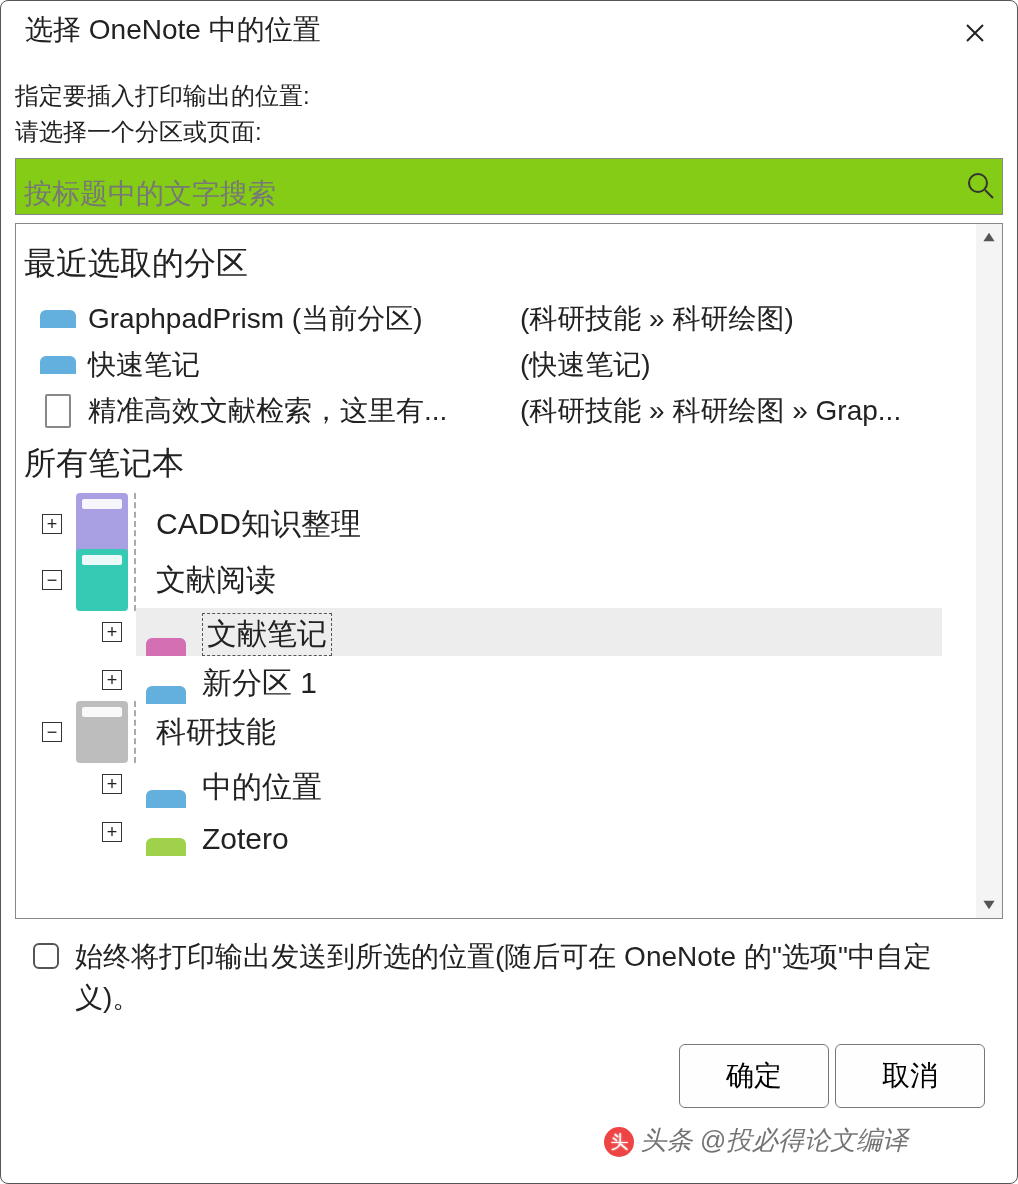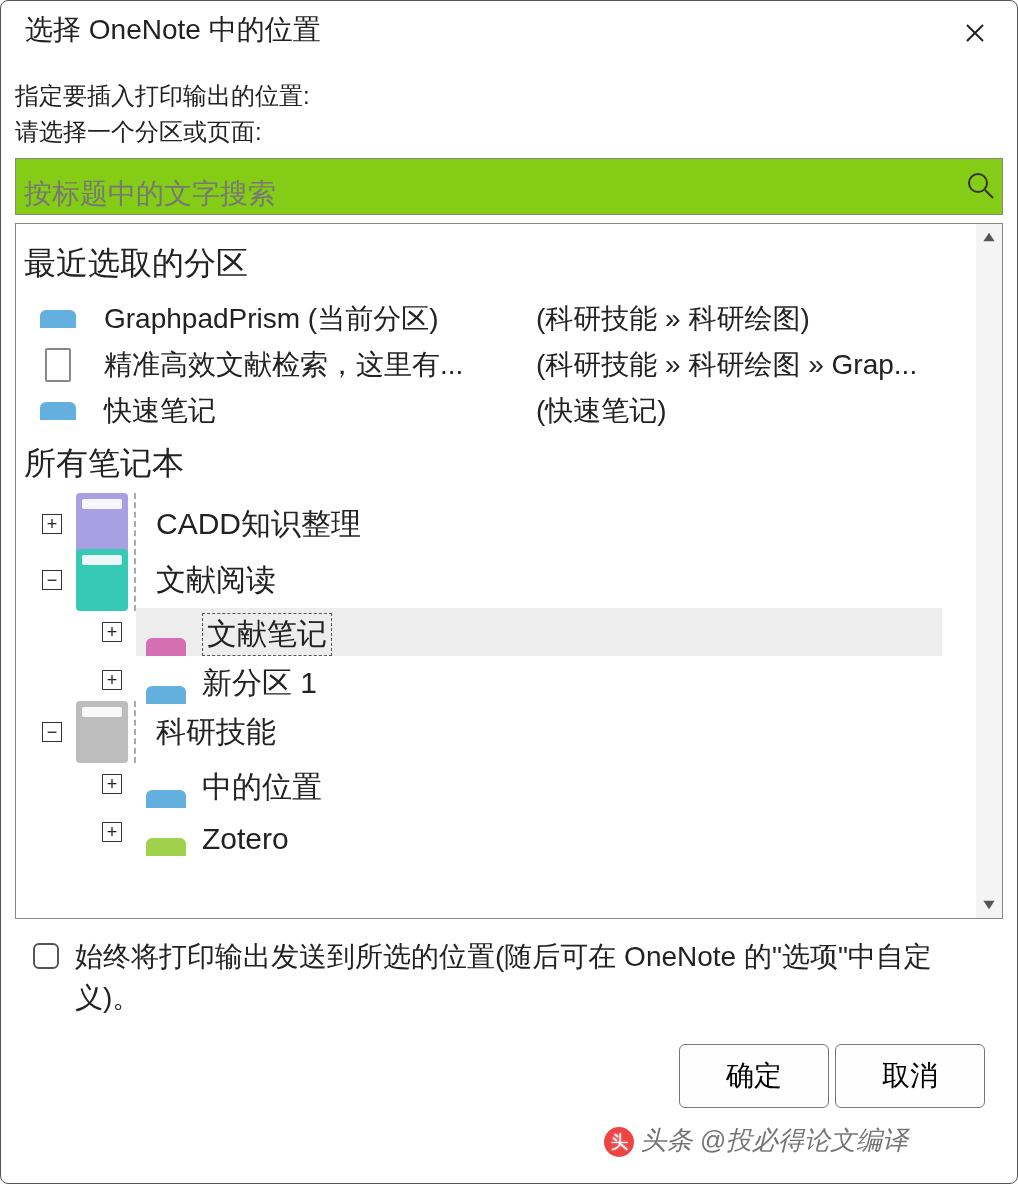--- a/index.html
+++ b/index.html
@@ -19,21 +19,21 @@
   .list-box { margin-top: 8px; border: 1px solid #888; height: 696px; position: relative; display:flex; overflow: hidden; gap: 28px; }
   .list-inner { padding: 10px 6px 0 8px; flex:1; overflow:hidden; }
   .scrollbar { width: 26px; background: #f4f4f4; display:flex; flex-direction:column; align-items:center; }
   .sb-arrow { width:26px; height:26px; display:flex; align-items:center; justify-content:center; }
   .sb-arrow svg { width:14px; height:14px; fill:#555; }
   .sb-track { flex:1; position:relative; }
   .sb-thumb { position:absolute; left:3px; right:3px; top:0; height: 510px; background:#c8c8c8; border-radius:2px; }
   .group-h { font-size: 32px; color:#222; margin: 8px 0 10px 0; }
   .recent-row { display:flex; align-items:center; padding: 4px 0; font-size:28px; color:#222; }
   .recent-row .icon-col { width:56px; display:flex; justify-content:center; padding-left:12px; }
-  .recent-row .name-col { width: 440px; padding-left:8px; white-space:nowrap; overflow:hidden; text-overflow:ellipsis;margin-left:16px; }
+  .recent-row .name-col { width: 440px; padding-left:8px; white-space:nowrap; overflow:hidden; text-overflow:ellipsis; }
   .recent-row .path-col { flex:1; white-space:nowrap; overflow:hidden; text-overflow:ellipsis; }
   .page-icon { width:26px; height:34px; border:2px solid #888; border-radius:2px; background:#fff; display:inline-block; }
   .section-tab { display:inline-block; position:relative; width:36px; height:18px; border-radius:6px 6px 0 0; }
   .tree { margin-top: 6px; }
   .tree-row { display:flex; align-items:center; font-size:30px; color:#222; height:56px; }
   .tree-row.sub { height:48px; }
   .exp-box { width:20px; height:20px; border:1px solid #333; display:flex; align-items:center; justify-content:center; font-size:18px; line-height:1; margin-right:14px; cursor:pointer; }
   .indent0 { padding-left:18px; }
   .indent1 { padding-left:78px; }
   .nb-icon { width:52px; height:62px; border-radius:4px; position:relative; display:inline-block; margin-right:6px; }
@@ -83,31 +83,31 @@
 
         <div class="recent-row">
           <div class="icon-col">
               <span class="section-tab" style="background:#63b0de"></span>
             </div>
           <div class="name-col">GraphpadPrism (当前分区)</div>
           <div class="path-col">(科研技能 » 科研绘图)</div>
         </div>
         <div class="recent-row">
           <div class="icon-col">
+              <span class="section-tab" style="background:#63b0de"></span>
+            </div>
+          <div class="name-col">快速笔记</div>
+          <div class="path-col">(快速笔记)</div>
+        </div>
+        <div class="recent-row">
+          <div class="icon-col">
               <span class="page-icon"></span>
             </div>
           <div class="name-col">精准高效文献检索，这里有...</div>
           <div class="path-col">(科研技能 » 科研绘图 » Grap...</div>
-        </div>
-        <div class="recent-row">
-          <div class="icon-col">
-              <span class="section-tab" style="background:#63b0de"></span>
-            </div>
-          <div class="name-col">快速笔记</div>
-          <div class="path-col">(快速笔记)</div>
         </div>
 
         <div class="group-h">所有笔记本</div>
 
         <div class="tree">
           <div class="tree-row indent0">
             <div class="exp-box">+</div>
             <span class="nb-icon" style="background:#a9a0e3"></span>
             <span class="nb-sep"></span>
             <span>CADD知识整理</span>

